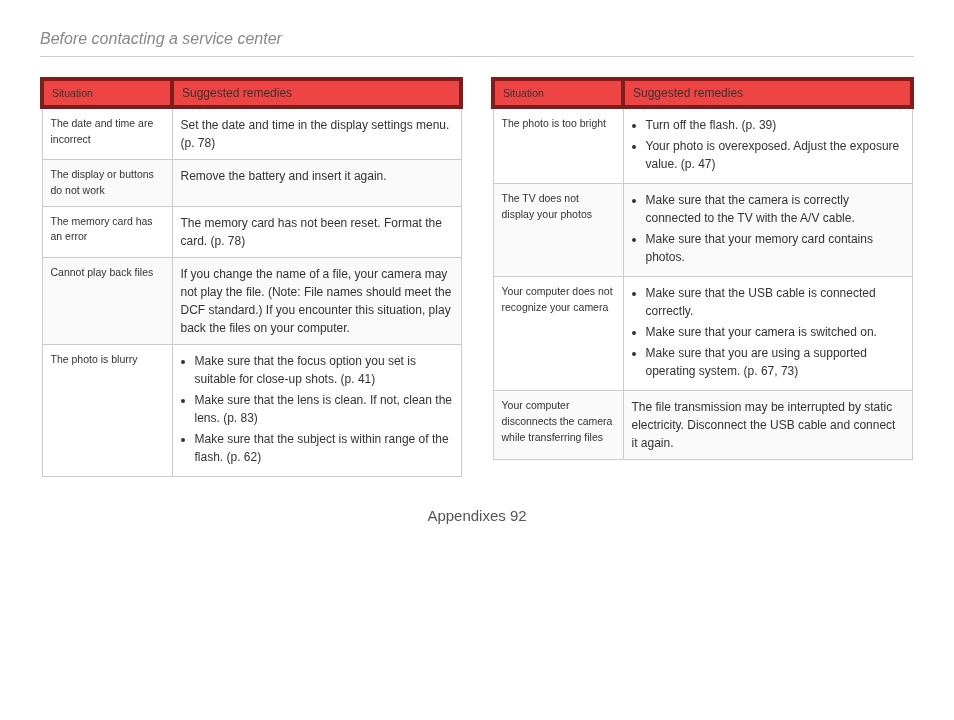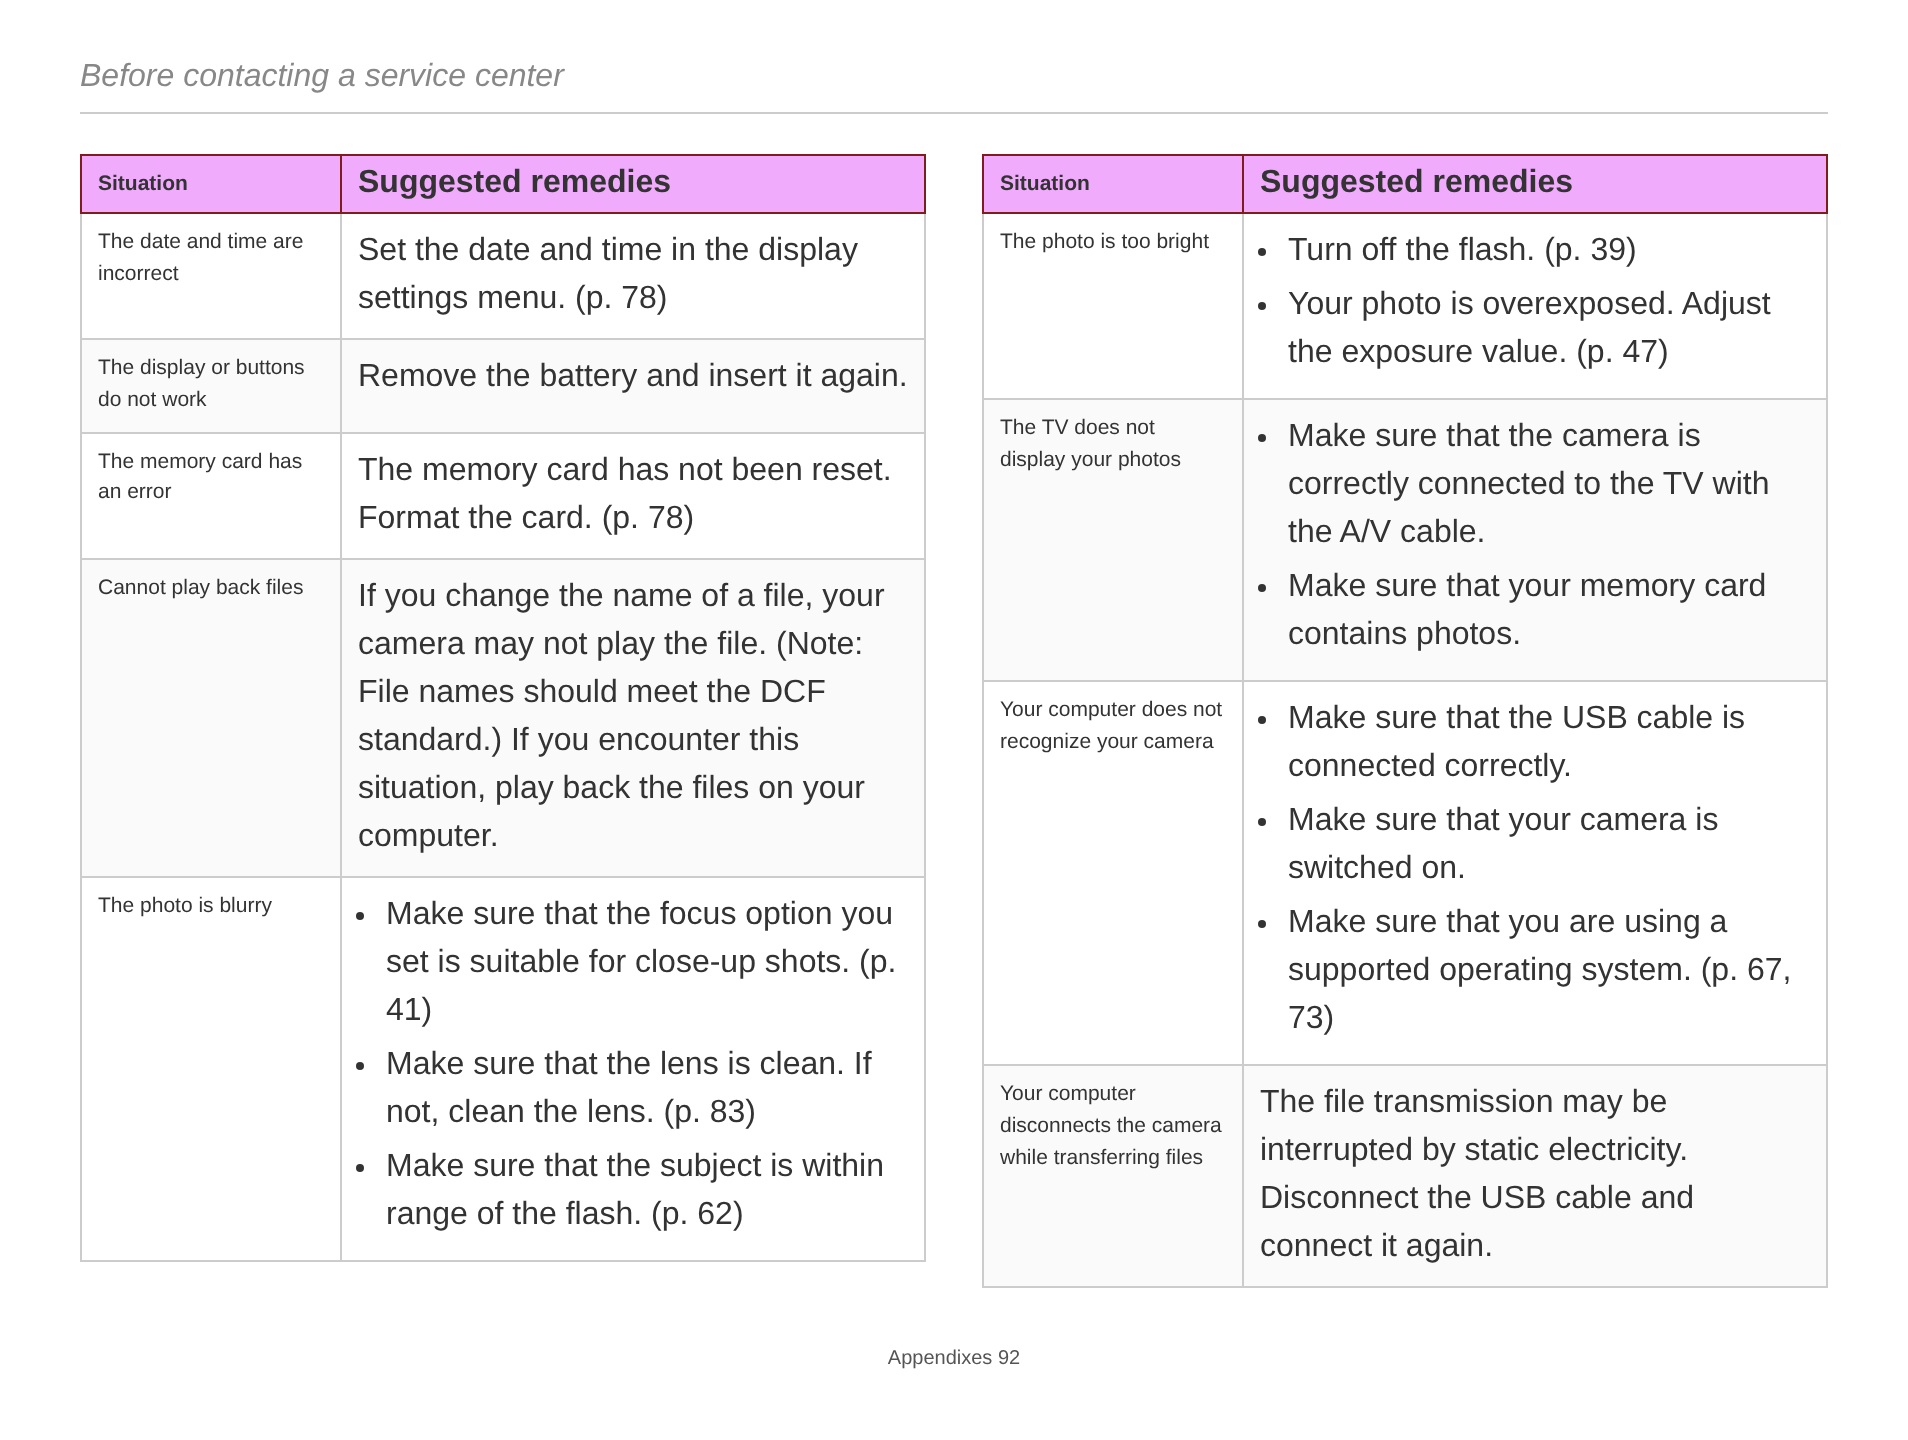--- a/index.html
+++ b/index.html
@@ -24,56 +24,56 @@
       display: flex;
       gap: 28px;
       align-items: flex-start;
     }
     .trouble-table {
       border-collapse: collapse;
       flex: 1;
       font-size: 11px;
     }
     .trouble-table th {
-      background: #f0abfc;
+      background: #ef4444;
       color: #333;
-      font-weight: bold;
+      font-weight: normal;
       text-align: left;
       padding: 5px 8px;
-      border: 1px solid #7f1d1d;
+      border: 4px solid #7f1d1d;
     }
     .trouble-table td {
       vertical-align: top;
       padding: 7px 8px;
       border: 1px solid #ccc;
       line-height: 1.5;
     }
     .trouble-table tr:nth-child(even) td {
       background: #fafafa;
     }
     .situation-col {
       width: 130px;
       font-size: 10.5px;
       color: #333;
     }
     .remedy-col {
-      font-size: 16px;
+      font-size: 12px;
       color: #333;
     }
     ul.remedy-list {
       list-style: disc;
       margin-left: 14px;
     }
     ul.remedy-list li {
       margin-bottom: 3px;
     }
     .footer {
       margin-top: 30px;
       text-align: center;
-      font-size: 10px;
+      font-size: 15px;
       color: #555;
     }
   </style>
 </head>
 <body>
 
 <div class="page-title">Before contacting a service center</div>
 
 <div class="tables-wrapper">
 

